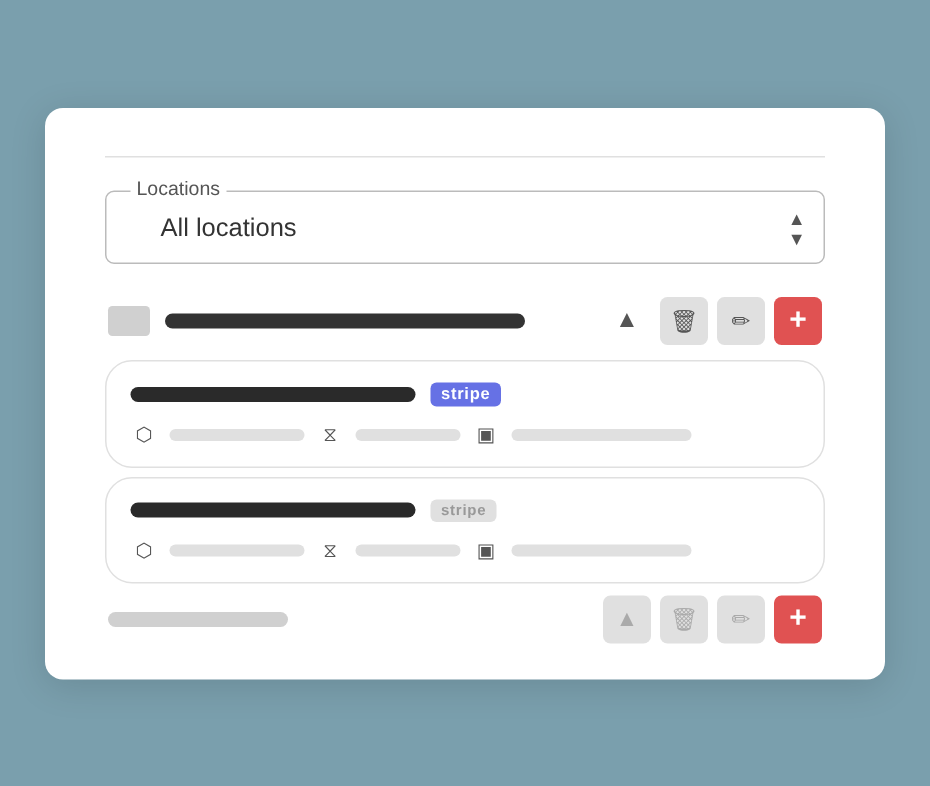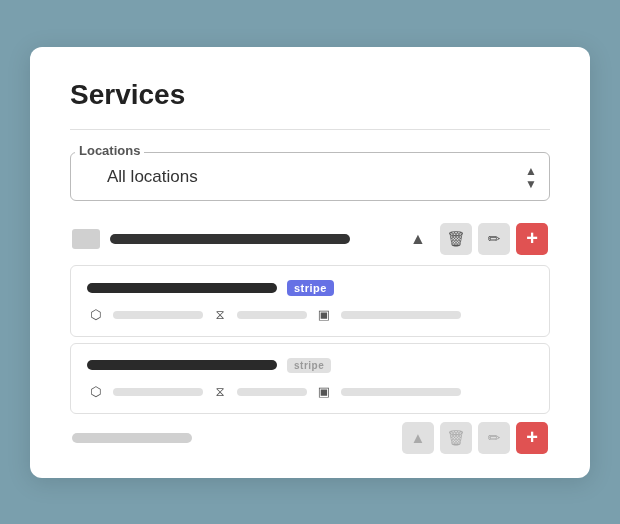--- a/index.html
+++ b/index.html
@@ -36,23 +36,22 @@
       padding: 6px 12px 10px 12px;
       margin-bottom: 22px;
       position: relative;
     }
     .locations-legend {
       font-size: 13px;
       color: #555;
       padding: 0 4px;
       position: absolute;
       top: -10px;
-      left: 4px;
+      left: 16px;
       background: #fff;
-      font-weight: bold;
     }
     .locations-select-wrapper {
       display: flex;
       align-items: center;
       justify-content: space-between;
       margin-top: 6px;
       margin-left: 24px;
     }
     .locations-select-value {
       font-size: 17px;
@@ -121,21 +120,21 @@
     }
     .btn-add {
       background: #e05252;
       color: #fff;
       font-size: 20px;
       font-weight: 700;
     }
     
     .service-card {
       border: 1.5px solid #e0e0e0;
-      border-radius: 6px;
+      border-radius: 18px;
       padding: 14px 16px 12px 16px;
       margin-bottom: 6px;
       background: #fff;
     }
     .service-card-title-row {
       display: flex;
       align-items: center;
       gap: 10px;
       margin-bottom: 10px;
     }
@@ -231,21 +230,20 @@
       align-items: center;
       justify-content: center;
       font-size: 15px;
       cursor: pointer;
     }
   </style>
 </head>
 <body>
 
 <div class="card">
-  <div class="page-title">Services</div>
   <hr class="divider">
 
   <div class="locations-fieldset">
     <span class="locations-legend">Locations</span>
     <div class="locations-select-wrapper">
       <span class="locations-select-value">All locations</span>
       <div class="select-arrows">
         <span>▲</span>
         <span>▼</span>
       </div>

